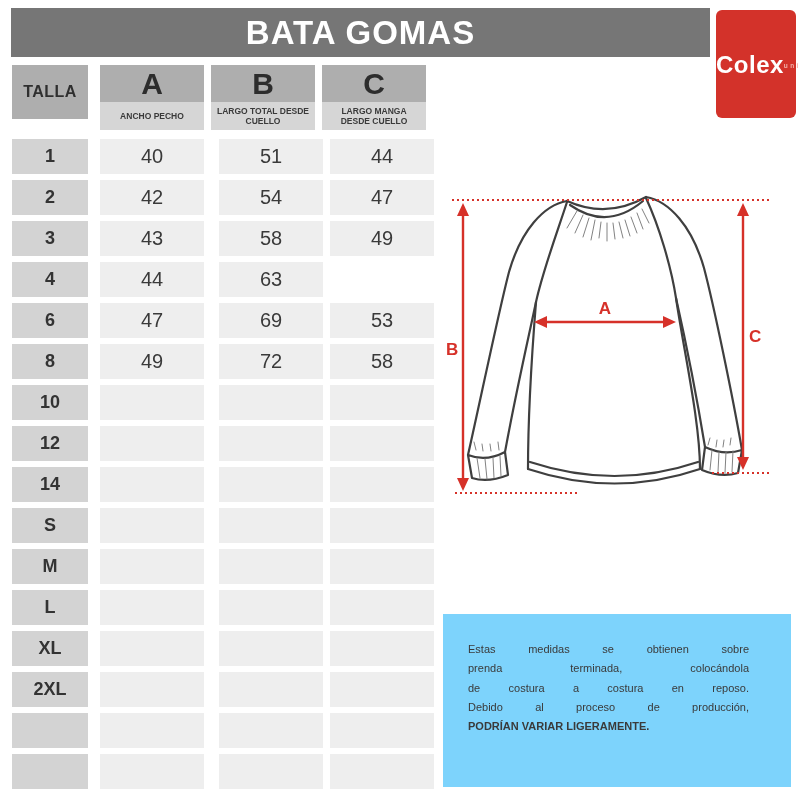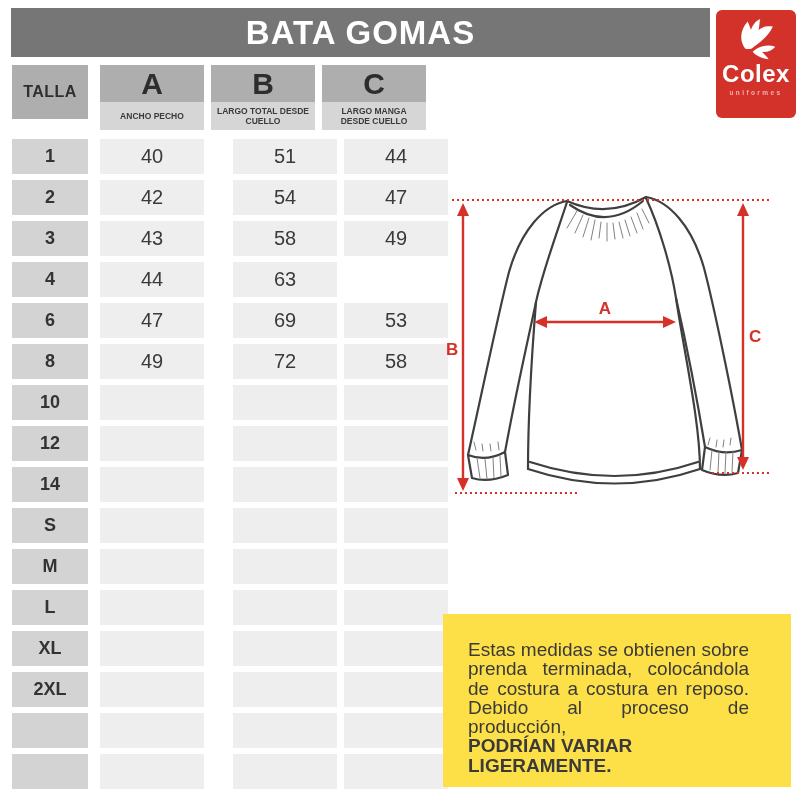--- a/index.html
+++ b/index.html
@@ -6,21 +6,21 @@
   .page{position:relative;width:800px;height:800px;background:#ffffff;overflow:hidden;
         font-family:"Liberation Sans",sans-serif;}
 
   
   .title-bar{position:absolute;left:11px;top:8px;width:699px;height:49px;background:#767676;
              display:flex;align-items:center;justify-content:center;}
   .title-bar .title{color:#ffffff;font-size:33px;font-weight:bold;letter-spacing:1px;}
 
   
   .logo{position:absolute;left:716px;top:10px;width:80px;height:108px;background:#d3322a;
-        border-radius:6px;display:flex;flex-direction:column;align-items:center;box-sizing:border-box;}
+        border-radius:6px;display:flex;flex-direction:row;align-items:center;box-sizing:border-box;}
   .logo svg{margin-top:9px;width:48px;height:42px;display:block;}
   .logo-name{color:#ffffff;font-size:24px;font-weight:bold;line-height:24px;margin-top:1px;letter-spacing:.5px;}
   .logo-sub{color:#f2b3ac;font-size:6.5px;font-weight:bold;letter-spacing:2.4px;margin-top:3px;}
 
   
   .size-head{position:absolute;left:12px;top:65px;width:76px;height:54px;background:#aeaeae;
              display:flex;align-items:center;justify-content:center;
              font-size:16px;font-weight:bold;color:#2f2f2f;letter-spacing:.5px;}
   .col-head{position:absolute;top:65px;width:104px;height:65px;}
   .col-head.a{left:100px;} .col-head.b{left:211px;} .col-head.c{left:322px;}
@@ -28,36 +28,36 @@
               font-size:30px;font-weight:bold;color:#2d2d2d;}
   .col-desc{height:28px;background:#d6d6d6;display:flex;flex-direction:column;align-items:center;
             justify-content:center;font-size:8.5px;font-weight:bold;color:#3a3a3a;line-height:10px;text-align:center;}
 
   
   .rows{position:absolute;left:12px;top:139px;display:flex;flex-direction:column;gap:6px;}
   .row{display:flex;height:35px;}
   .cell{background:#eeeeee;display:flex;align-items:center;justify-content:center;
         font-size:20px;color:#3a3a3a;}
   .cell.label{width:76px;background:#d3d3d3;font-size:18px;font-weight:bold;color:#333333;margin-right:12px;}
-  .cell.va{width:104px;margin-right:21px;}
-  .cell.vb{width:104px;margin-right:7px;margin-left:8px;}
+  .cell.va{width:104px;margin-right:15px;}
+  .cell.vb{width:104px;margin-right:7px;}
   .cell.vc{width:104px;}
 
   
   .diagram{position:absolute;left:444px;top:192px;width:352px;height:315px;}
   .diagram .outline{fill:none;stroke:#3f3f3f;stroke-width:2.2;stroke-linecap:round;stroke-linejoin:round;}
   .diagram .thin{fill:none;stroke:#828282;stroke-width:1;stroke-linecap:round;}
   .diagram .red{stroke:#d63129;stroke-width:2.4;fill:none;}
   .diagram .dot{stroke:#d63129;stroke-width:2;fill:none;stroke-dasharray:2 3;}
   .diagram .ah{fill:#d63129;stroke:none;}
   .diagram text{fill:#d63129;font-size:17px;font-weight:bold;font-family:"Liberation Sans",sans-serif;}
 
   
-  .note{position:absolute;left:443px;top:614px;width:348px;height:173px;background:#fde047;
-        box-sizing:border-box;padding:26px 42px 0 25px;color:#3a3a3a;font-size:19px;line-height:19.3px;}
+  .note{position:absolute;left:443px;top:614px;width:348px;height:173px;background:#7dd3fc;
+        box-sizing:border-box;padding:26px 42px 0 25px;color:#3a3a3a;font-size:11px;line-height:19.3px;}
   .note .jl{text-align:justify;text-align-last:justify;}
   .note .bl{font-weight:bold;text-align:left;}
 </style>
 </head>
 <body>
 
 <div class="page">
 
   <div class="title-bar">
     <span class="title">BATA GOMAS</span>

